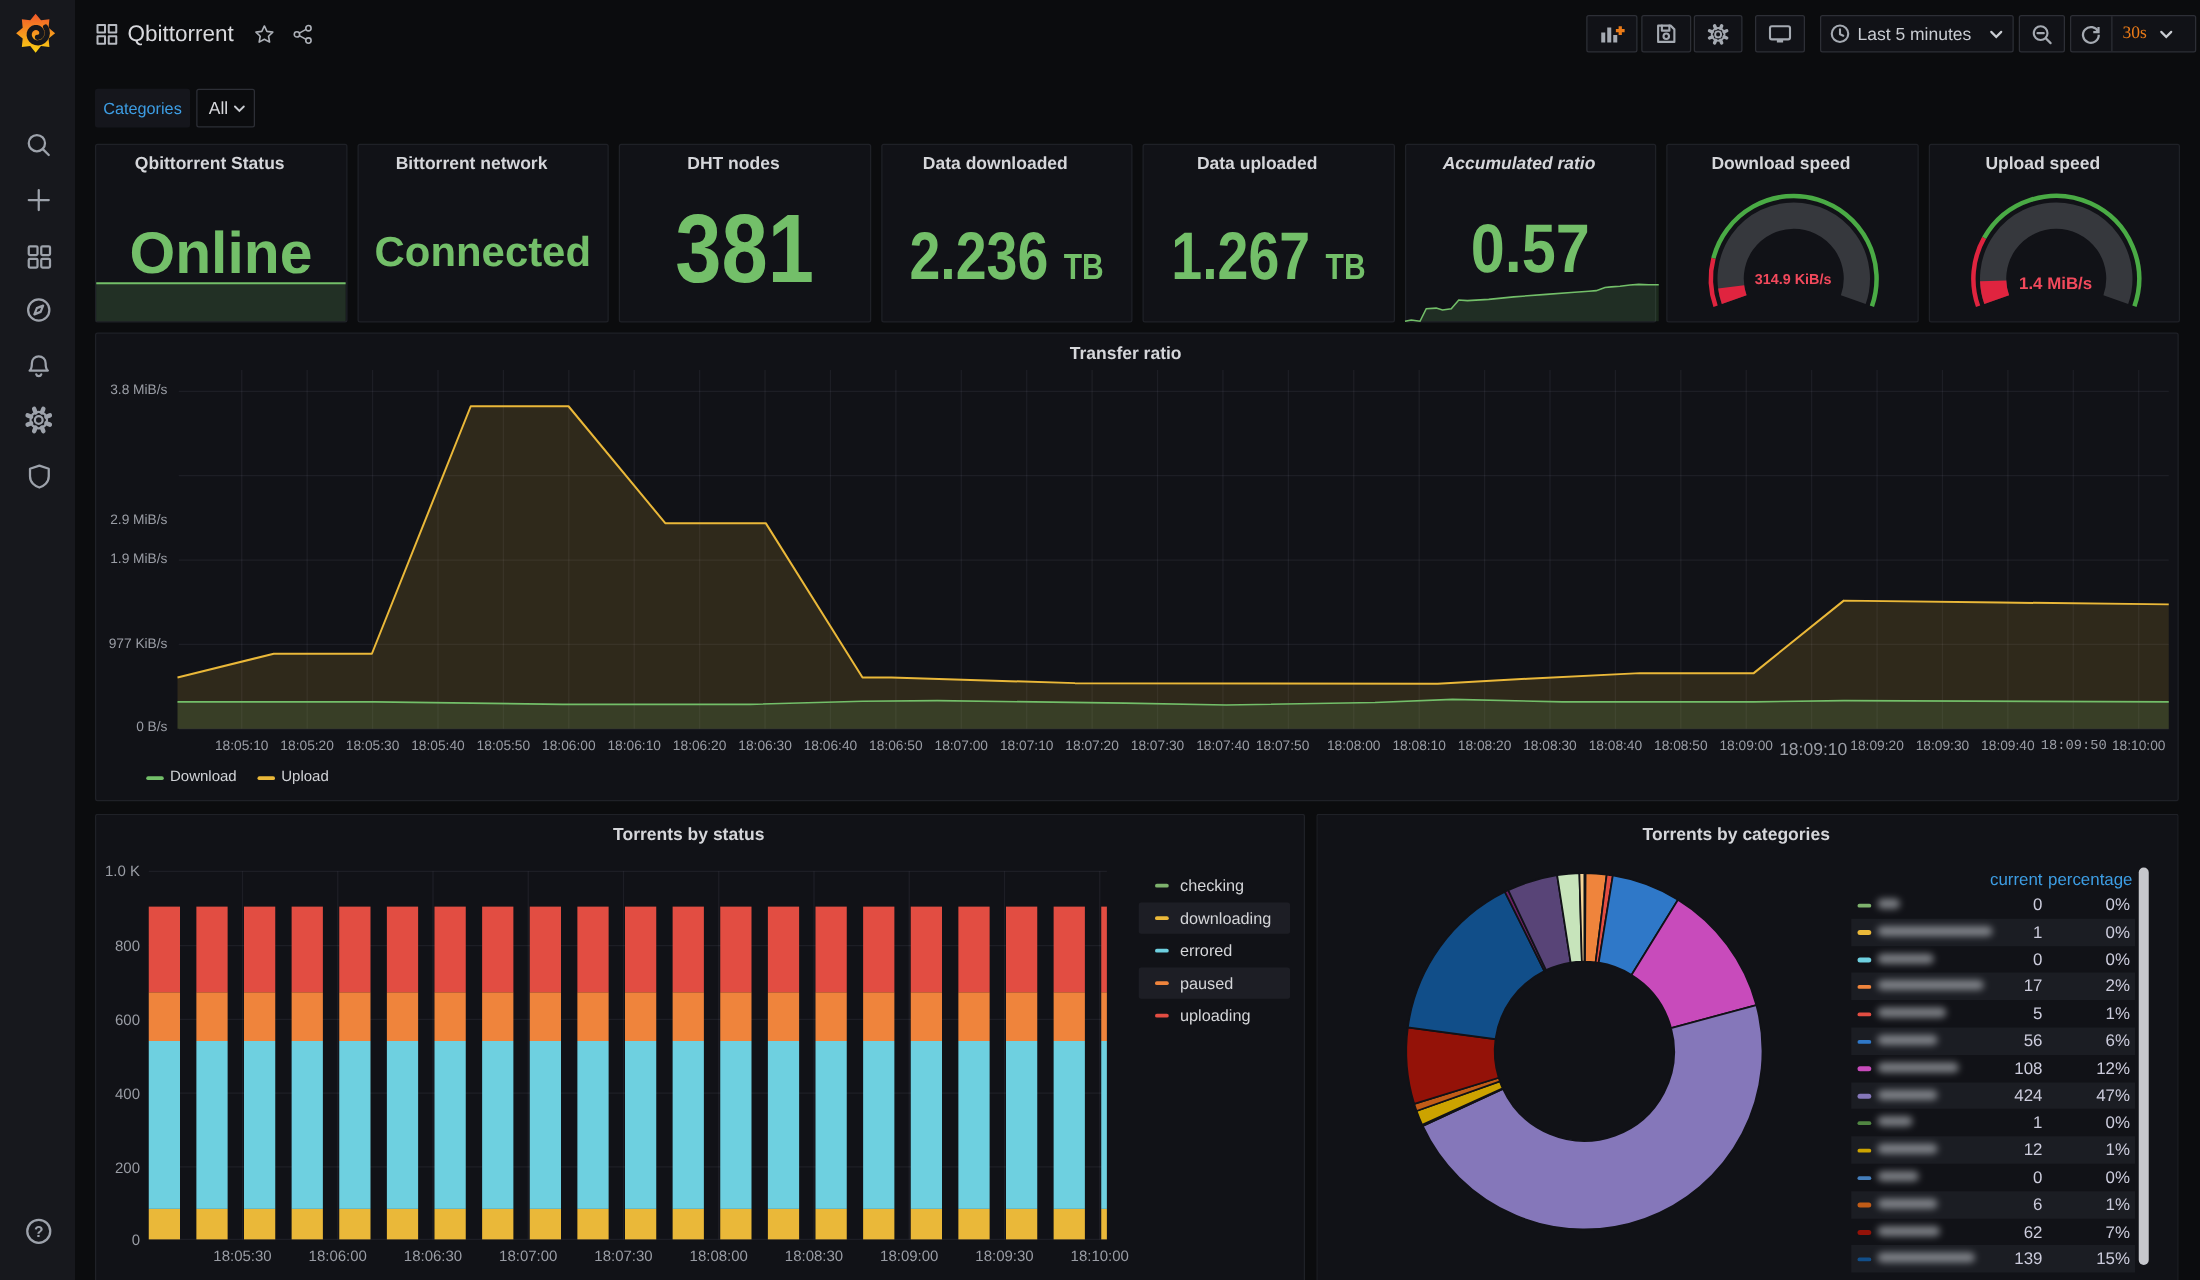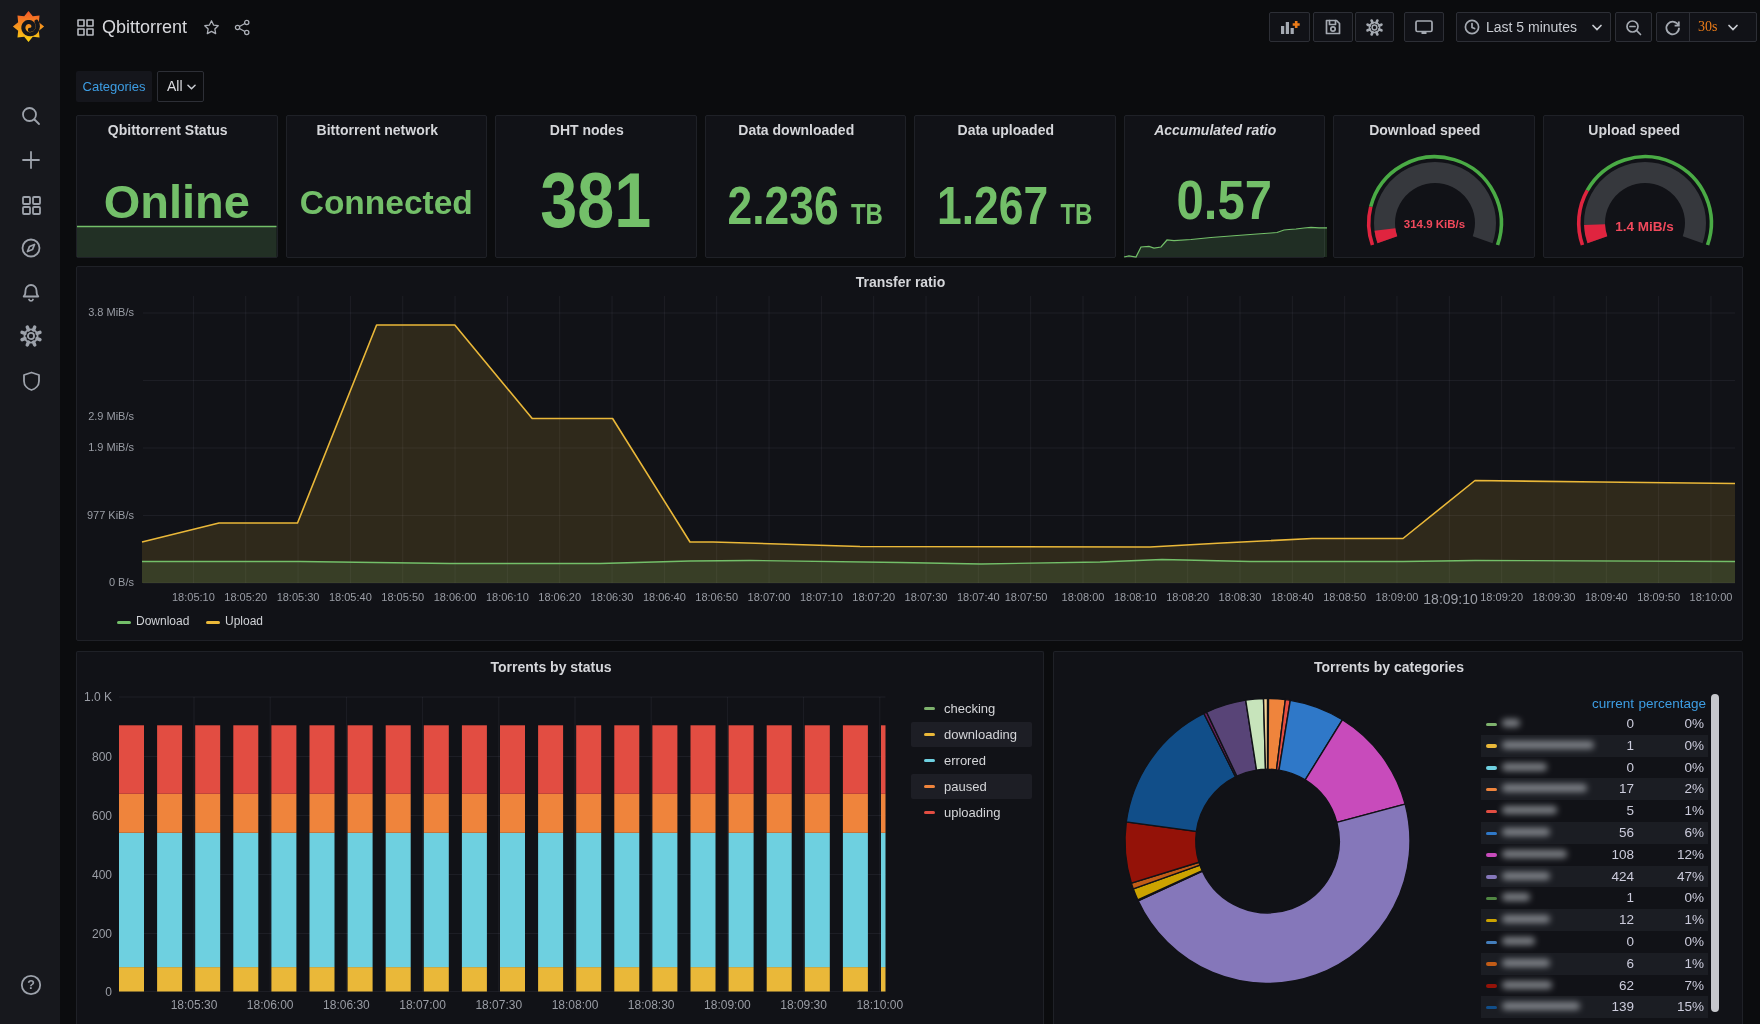--- a/index.html
+++ b/index.html
@@ -255,21 +255,21 @@
 <div class="abs" style="left:1109.34px;top:591px;width:52px;text-align:center;font-size:11px;color:#9a9da5;">18:08:10</div>
 <div class="abs" style="left:1161.67px;top:591px;width:52px;text-align:center;font-size:11px;color:#9a9da5;">18:08:20</div>
 <div class="abs" style="left:1214px;top:591px;width:52px;text-align:center;font-size:11px;color:#9a9da5;">18:08:30</div>
 <div class="abs" style="left:1266.33px;top:591px;width:52px;text-align:center;font-size:11px;color:#9a9da5;">18:08:40</div>
 <div class="abs" style="left:1318.66px;top:591px;width:52px;text-align:center;font-size:11px;color:#9a9da5;">18:08:50</div>
 <div class="abs" style="left:1370.99px;top:591px;width:52px;text-align:center;font-size:11px;color:#9a9da5;">18:09:00</div>
 <div class="abs" style="left:1423.32px;top:591px;width:52px;font-size:14px;color:#9a9da5;">18:09:10</div>
 <div class="abs" style="left:1475.65px;top:591px;width:52px;text-align:center;font-size:11px;color:#9a9da5;">18:09:20</div>
 <div class="abs" style="left:1527.98px;top:591px;width:52px;text-align:center;font-size:11px;color:#9a9da5;">18:09:30</div>
 <div class="abs" style="left:1580.31px;top:591px;width:52px;text-align:center;font-size:11px;color:#9a9da5;">18:09:40</div>
-<div class="abs" style="left:1632.64px;top:591px;width:52px;text-align:center;font-size:11px;color:#9a9da5;">18:09:50</div>
+<div class="abs" style="left:1632.64px;top:591px;width:52px;text-align:center;font-size:11px;color:#9a9da5;font-family:Liberation Mono, monospace;">18:09:50</div>
 <div class="abs" style="left:1684.97px;top:591px;width:52px;text-align:center;font-size:11px;color:#9a9da5;">18:10:00</div>
 <div class="abs" style="left:117px;top:621px;width:14px;height:3px;border-radius:2px;background:#73bf69"></div>
 <div class="abs" style="left:136px;top:614px;font-size:12px;color:#d0d2d6;">Download</div>
 <div class="abs" style="left:206px;top:621px;width:14px;height:3px;border-radius:2px;background:#eab839"></div>
 <div class="abs" style="left:225px;top:614px;font-size:12px;color:#d0d2d6;">Upload</div>
 <div class="panel" style="left:76px;top:651px;width:968px;height:378px;border-bottom:none;"></div>
 <div class="ptitle" style="left:76px;top:659px;width:950px;">Torrents by status</div>
 <svg class="abs" style="left:76px;top:651px" width="968" height="378" viewBox="0 0 968 378">
 <line x1="43" y1="46" x2="809.5" y2="46" stroke="rgba(204,204,220,0.07)" stroke-width="1"></line>
 <line x1="43" y1="105.5" x2="809.5" y2="105.5" stroke="rgba(204,204,220,0.07)" stroke-width="1"></line>

